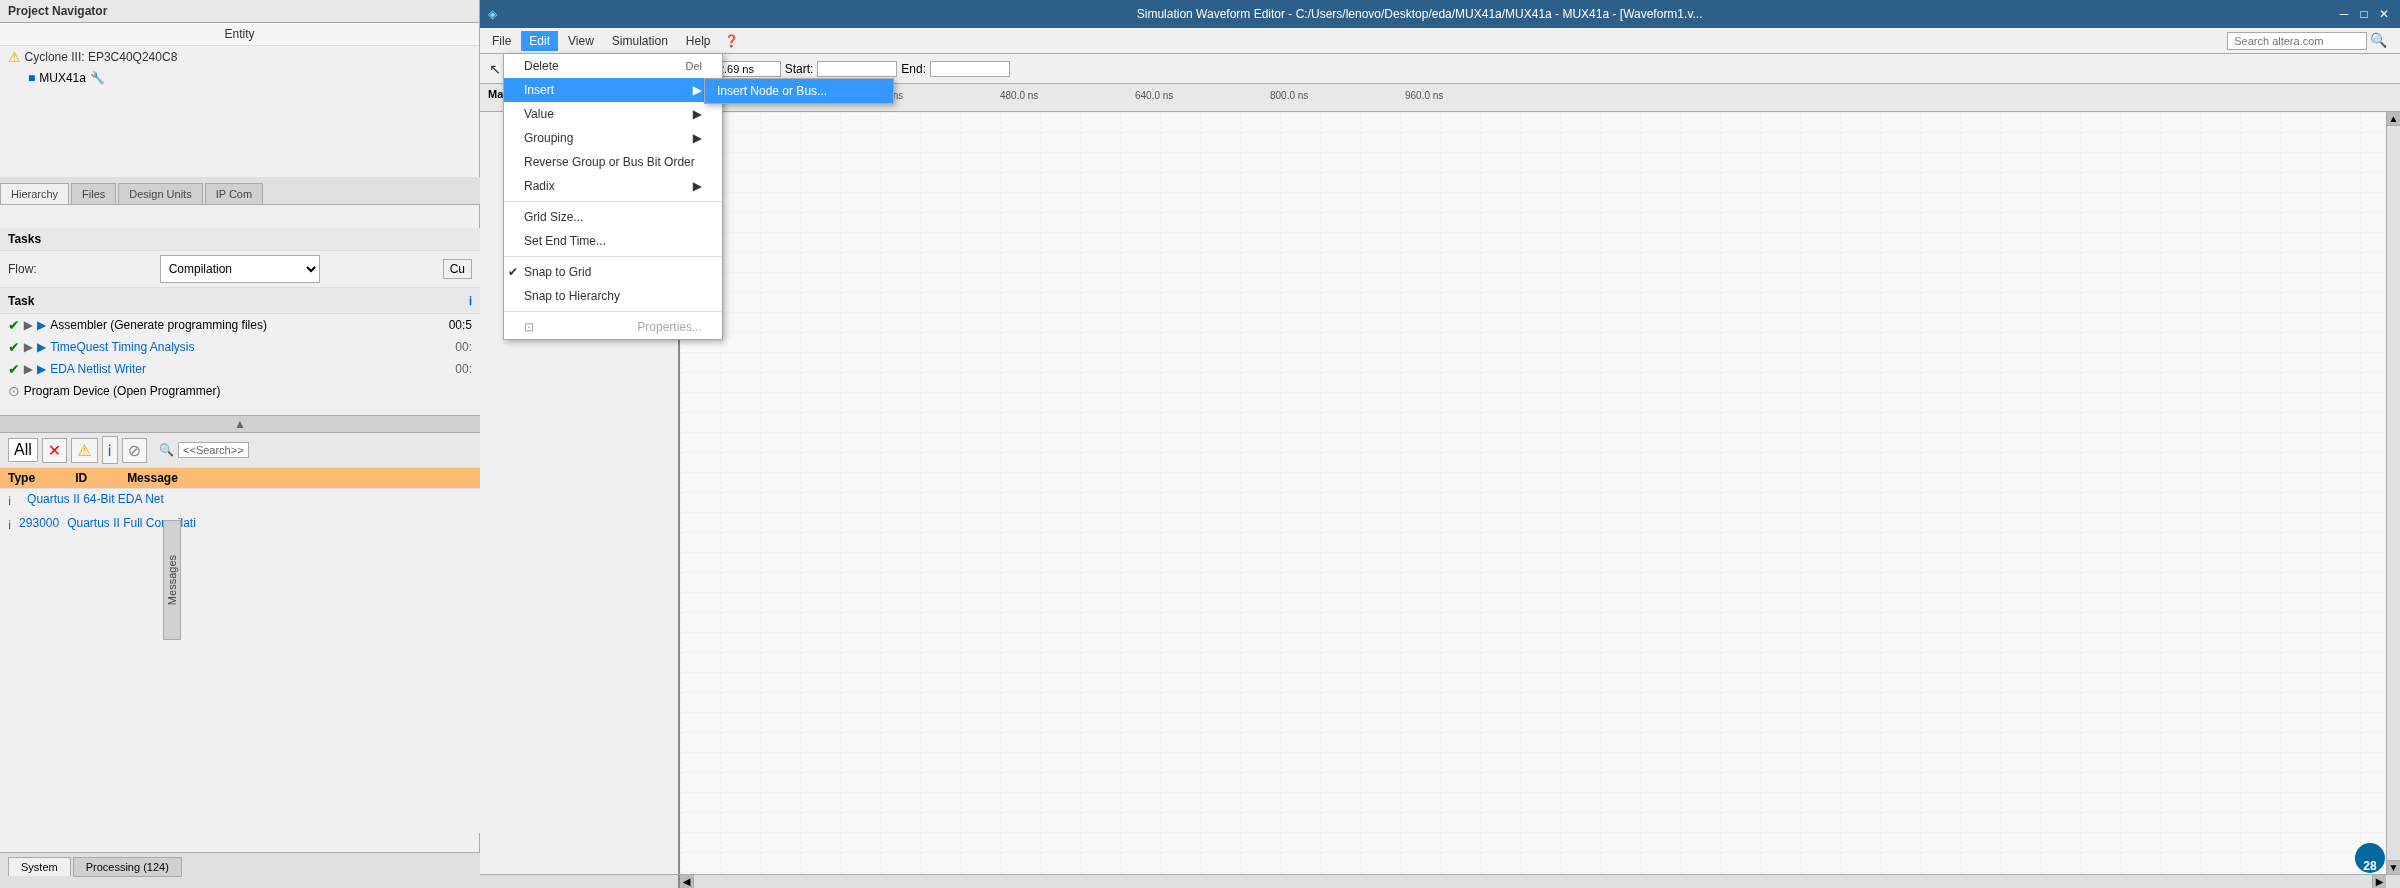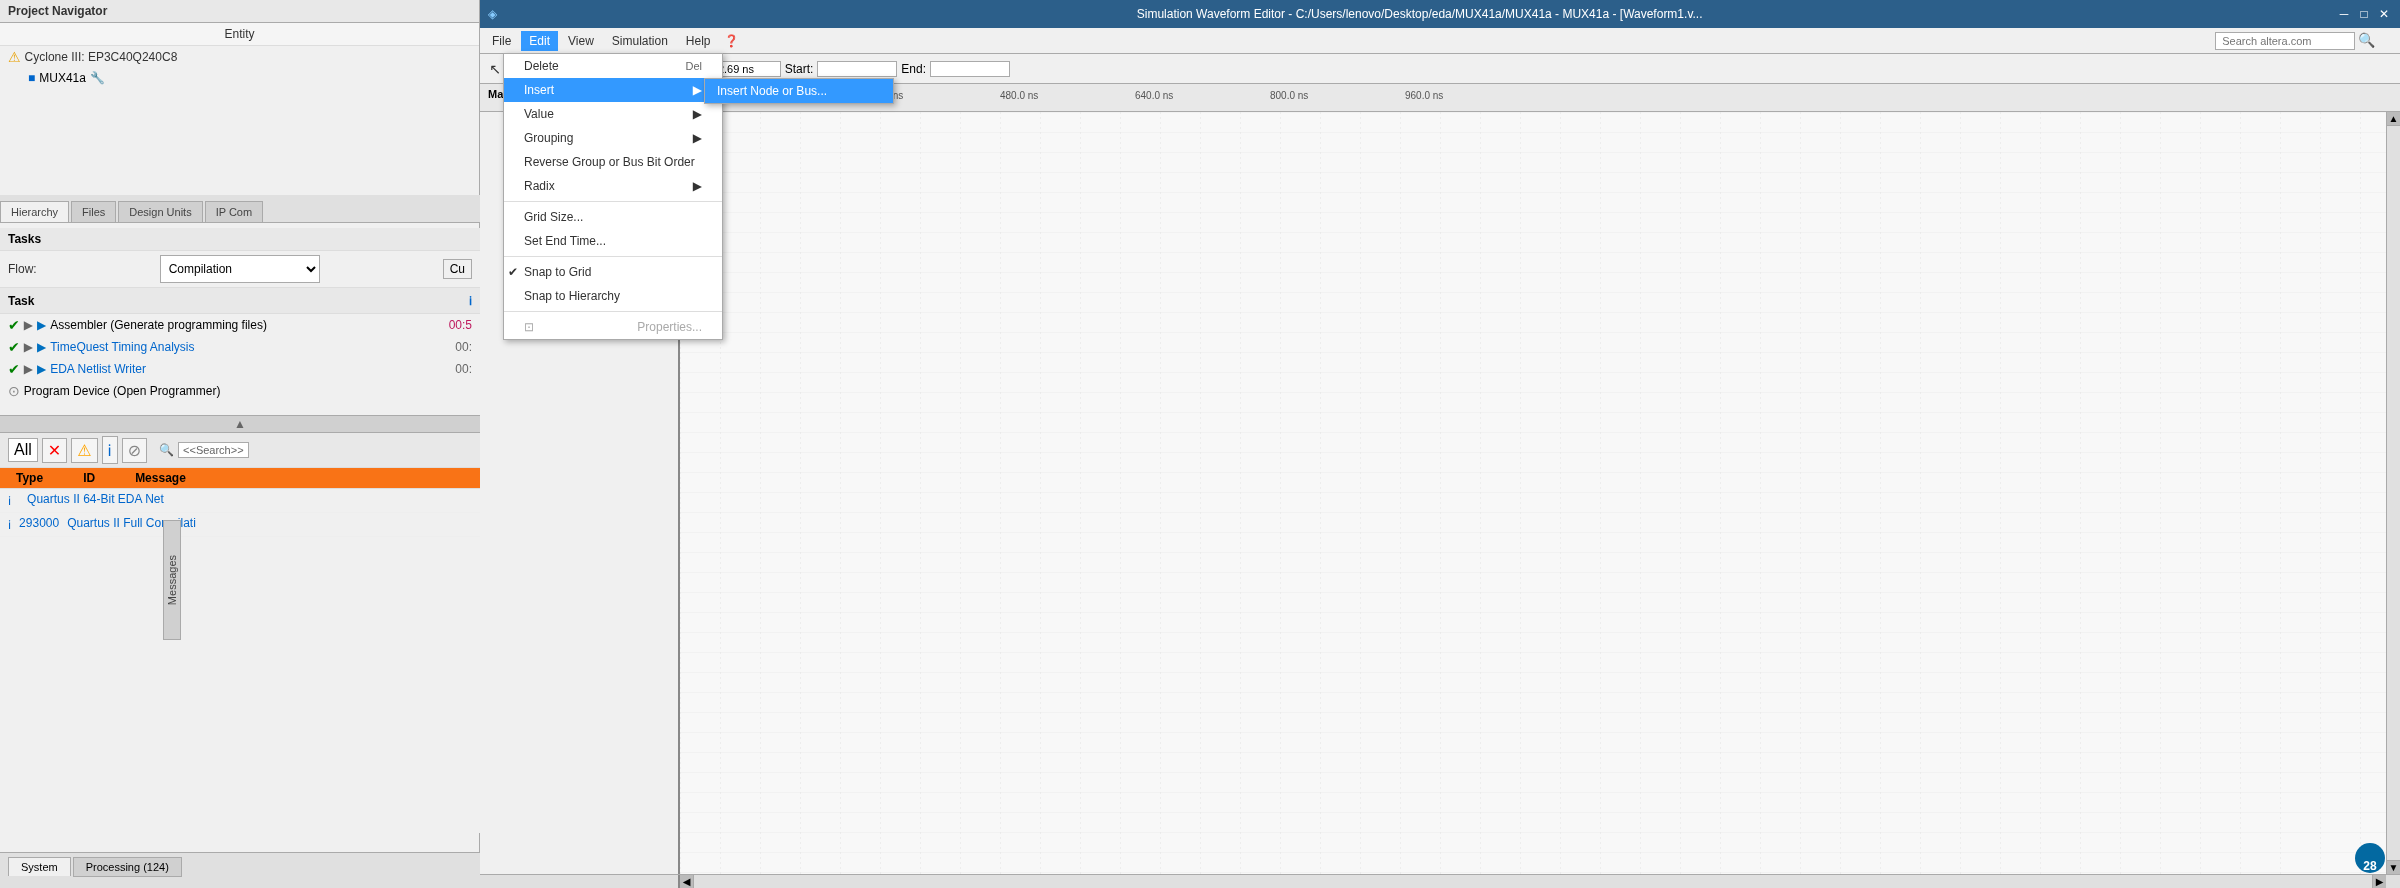--- a/index.html
+++ b/index.html
@@ -11,56 +11,56 @@
     
     .project-nav { position: absolute; left: 0; top: 0; width: 480px; height: 888px; background: #f0f0f0; border-right: 1px solid #aaa; }
     .project-nav-title { background: #e8e8e8; border-bottom: 1px solid #aaa; padding: 4px 8px; font-weight: bold; font-size: 12px; color: #333; }
     .entity-header { text-align: center; padding: 4px; background: #f5f5f5; border-bottom: 1px solid #ddd; font-size: 12px; color: #333; }
     .tree-item { padding: 3px 8px; display: flex; align-items: center; gap: 4px; font-size: 12px; }
     .tree-item .warning-icon { color: #e8a000; font-size: 14px; }
     .tree-item .device-label { color: #333; }
     .sub-item { padding: 3px 28px; display: flex; align-items: center; gap: 4px; font-size: 12px; }
 
     
-    .nav-tabs { position: absolute; top: 195px; left: 0; width: 480px; height: 28px; background: #e0e0e0; display: flex; align-items: flex-end; border-bottom: 1px solid #aaa; }
+    .nav-tabs { position: absolute; top: 177px; left: 0; width: 480px; height: 28px; background: #e0e0e0; display: flex; align-items: flex-end; border-bottom: 1px solid #aaa; }
     .nav-tab { padding: 4px 10px; font-size: 11px; color: #444; cursor: pointer; border: 1px solid #aaa; border-bottom: none; background: #d0d0d0; margin-right: 2px; }
     .nav-tab.active { background: #f0f0f0; }
 
     
     .tasks-panel { position: absolute; top: 228px; left: 0; width: 480px; height: 195px; background: #f0f0f0; border-bottom: 1px solid #aaa; }
     .tasks-title { padding: 4px 8px; font-weight: bold; font-size: 12px; background: #e8e8e8; border-bottom: 1px solid #ddd; }
     .flow-row { padding: 4px 8px; display: flex; align-items: center; gap: 8px; border-bottom: 1px solid #ddd; justify-content: space-between; }
     .flow-label { font-size: 12px; color: #333; }
     .flow-select { padding: 5px 4px; border: 1px solid #aaa; background: white; font-size: 12px; width: 160px; }
     .task-header { display: flex; align-items: center; padding: 4px 8px; background: #e8e8e8; border-bottom: 1px solid #ddd; font-size: 12px; font-weight: bold; }
     .task-row { display: flex; align-items: center; padding: 3px 8px; gap: 4px; font-size: 11px; }
     .task-row .check { color: green; font-size: 14px; }
     .task-row .run-icon { color: #0070c0; font-size: 12px; }
 
     
     .messages-panel { position: absolute; top: 423px; left: 0; width: 480px; height: 465px; background: #f0f0f0; }
     .messages-toolbar { padding: 3px 8px; background: #e8e8e8; border-bottom: 1px solid #ddd; display: flex; gap: 4px; align-items: center; }
     .msg-btn { padding: 2px 5px; border: 1px solid #aaa; background: #f5f5f5; cursor: pointer; font-size: 16px; }
     .msg-btn.all { background: #fff; }
-    .msg-header { display: flex; padding: 3px 16px; background: #f97316; border-bottom: 1px solid #ddd; font-size: 11px; font-weight: bold; gap: 40px; }
+    .msg-header { display: flex; padding: 3px 8px; background: #fdba74; border-bottom: 1px solid #ddd; font-size: 11px; font-weight: bold; gap: 40px; }
     .msg-row { padding: 3px 8px; font-size: 11px; color: #0066cc; border-bottom: 1px solid #eee; display: flex; gap: 8px; }
     .msg-icon { color: #0066cc; }
 
     
     .waveform-editor { position: absolute; left: 480px; top: 0; width: 1920px; height: 888px; background: #f5f5f5; }
     .waveform-titlebar { height: 28px; background: #2c5f8a; display: flex; align-items: center; justify-content: space-between; padding: 0 8px; }
     .waveform-title { color: white; font-size: 12px; }
     .waveform-controls { display: flex; gap: 4px; }
     .win-btn { width: 16px; height: 16px; display: flex; align-items: center; justify-content: center; color: white; cursor: pointer; font-size: 12px; }
 
     
     .menubar { height: 26px; background: #f0f0f0; border-bottom: 1px solid #aaa; display: flex; align-items: center; padding: 0 4px; gap: 2px; }
     .menu-item { padding: 3px 8px; font-size: 12px; cursor: pointer; color: #333; }
     .menu-item.active { background: #3399ff; color: white; }
-    .search-box { margin-left: auto; margin-right: 20px; }
+    .search-box { margin-left: auto; margin-right: 8px; }
     .search-input { padding: 2px 6px; border: 1px solid #aaa; background: white; font-size: 11px; width: 140px; }
 
     
     .toolbar { height: 30px; background: #f0f0f0; border-bottom: 1px solid #aaa; display: flex; align-items: center; padding: 0 4px; gap: 2px; }
     .tb-btn { width: 22px; height: 22px; display: flex; align-items: center; justify-content: center; border: 1px solid transparent; cursor: pointer; font-size: 14px; color: #333; }
     .tb-sep { width: 1px; height: 18px; background: #aaa; margin: 0 2px; }
     .interval-area { display: flex; align-items: center; gap: 4px; margin-left: 8px; font-size: 11px; }
     .interval-input { padding: 1px 4px; border: 1px solid #aaa; background: white; font-size: 11px; width: 80px; }
 
     
@@ -127,21 +127,21 @@
       <div class="task-header">
         <span>Task</span>
         <span class="info-icon" style="margin-left:auto;">ℹ</span>
       </div>
 
       <div class="task-row">
         <span class="check">✔</span>
         <span style="cursor:pointer;color:#666;">▶</span>
         <span class="run-icon">▶</span>
         <span>Assembler (Generate programming files)</span>
-        <span style="margin-left:auto;color:#be185d;text-align:center;">00:5</span>
+        <span style="margin-left:auto;color:#000000;text-align:center;">00:5</span>
       </div>
       <div class="task-row">
         <span class="check">✔</span>
         <span style="cursor:pointer;color:#666;">▶</span>
         <span class="run-icon">▶</span>
         <span style="color:#0066cc;">TimeQuest Timing Analysis</span>
         <span style="margin-left:auto;color:#666;">00:</span>
       </div>
       <div class="task-row">
         <span class="check">✔</span>

